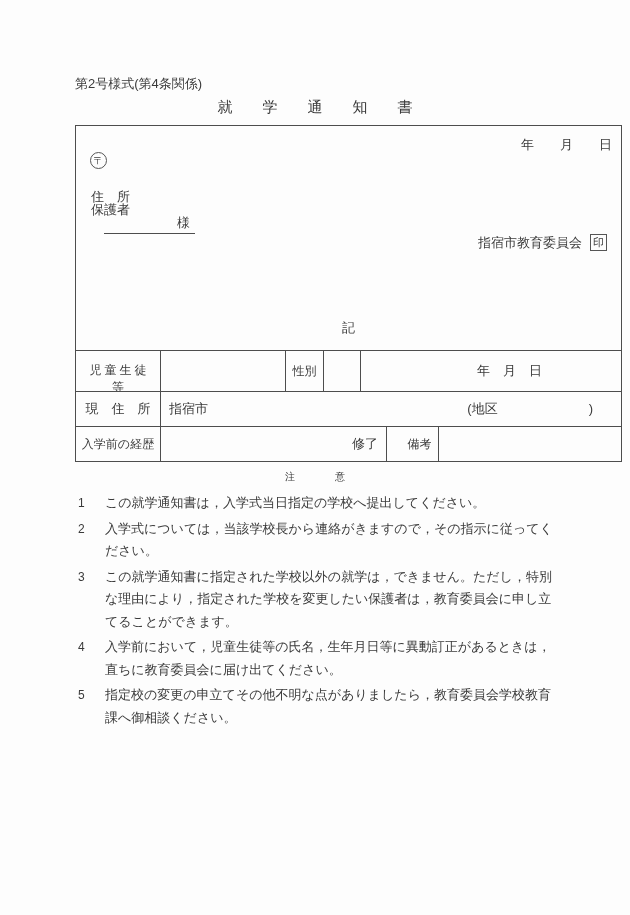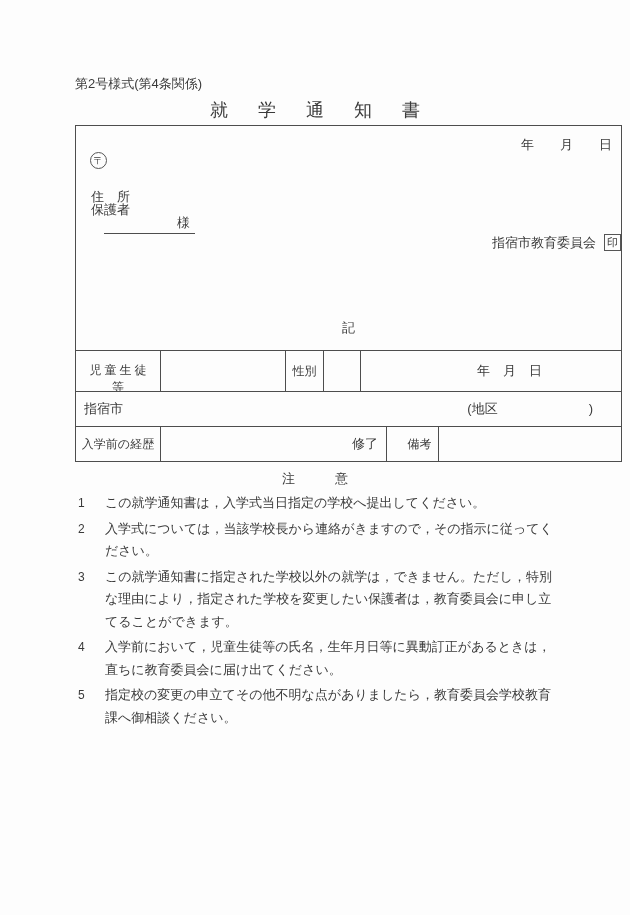--- a/index.html
+++ b/index.html
@@ -5,40 +5,40 @@
   html,body { margin:0; padding:0; }
   .page {
     position:relative; width:630px; height:915px;
     background:#fdfdfd; color:#3a3a3a;
     font-family:Liberation Sans, sans-serif;
     overflow:hidden;
   }
   .form-number { position:absolute; left:75px; top:75px; font-size:13px; }
   .doc-title {
     position:absolute; left:0; right:0; top:98px; text-align:center;
-    font-size:18px; letter-spacing:30px; padding-left:30px;
+    font-size:15px; letter-spacing:30px; padding-left:30px;
   }
   .notice-box {
     position:absolute; left:75px; top:125px; width:547px; height:337px;
     border:1px solid #4d4d4d; box-sizing:border-box;
   }
   .date-line { position:absolute; top:10px; right:9px; font-size:13px; }
   .postal-mark {
     position:absolute; left:14px; top:26px; width:15px; height:15px;
     border:1px solid #555; border-radius:50%;
     font-size:10px; line-height:15px; text-align:center;
   }
   .addr-label { position:absolute; left:15px; top:52px; font-size:13px;margin-top:10px; }
   .guardian-label { position:absolute; left:15px; top:75px; font-size:13px; }
   .guardian-line {
     position:absolute; left:28px; top:87px; width:86px; height:20px;
     border-bottom:1px solid #4d4d4d; text-align:right;
     font-size:13px; line-height:20px; padding-right:5px;
   }
-  .issuer-line { position:absolute; top:108px; right:0; font-size:13px; }
+  .issuer-line { position:absolute; top:108px; right:14px; font-size:13px; }
   .seal {
     display:inline-block; border:1px solid #555; font-size:11px;
     line-height:13px; padding:1px 2px; margin-left:8px; vertical-align:1px;
   }
   .letter-body {
     position:absolute; left:4px; right:4px; top:137px;
     font-size:12px; line-height:24px; white-space:nowrap;
   }
   .record-heading { position:absolute; left:0; right:0; top:193px; text-align:center; font-size:13px; }
 
@@ -63,21 +63,21 @@
   .c-addrlabel { width:85px; font-size:13px; }
   .c-addr { flex:1; justify-content:space-between; padding:0 8px; font-size:13px; }
   .c-addr .district { margin-right:20px; }
   .c-histlabel { width:85px; }
   .c-hist { width:212px; justify-content:flex-end; padding-right:8px; font-size:13px; }
   .c-remlabel { width:38px; }
   .c-rem { flex:1; }
 
   .notes-heading {
     position:absolute; left:0; right:0; top:470px; text-align:center;
-    font-size:13px; letter-spacing:40px; padding-left:40px;
+    font-size:10px; letter-spacing:40px; padding-left:40px;
   }
   .notes { position:absolute; left:75px; top:492px; width:482px; }
   .note { display:flex; margin-bottom:3px; }
   .note .num { width:30px; flex:0 0 30px; font-size:12px; line-height:22.5px; padding-left:3px; box-sizing:border-box; }
   .note .txt { flex:1; font-size:13px; line-height:22.5px; }
 </style>
 </head>
 <body>
 
 <div class="page">
@@ -110,20 +110,21 @@
         <div class="tcell c-name"></div>
         <div class="tcell c-gender">性別</div>
         <div class="tcell c-genderval"></div>
         <div class="tcell c-birthlabel">
           <div>生年</div>
           <div>月日</div>
         </div>
         <div class="tcell c-birthval">年　月　日</div>
       </div>
       <div class="trow r2">
+        <div class="tcell c-addrlabel">現　住　所</div>
         <div class="tcell c-addr">
           <span>指宿市</span>
           <span class="district">(地区　　　　　　　)</span>
         </div>
       </div>
       <div class="trow r3">
         <div class="tcell c-histlabel">入学前の経歴</div>
         <div class="tcell c-hist">修了</div>
         <div class="tcell c-remlabel">備考</div>
         <div class="tcell c-rem"></div>

